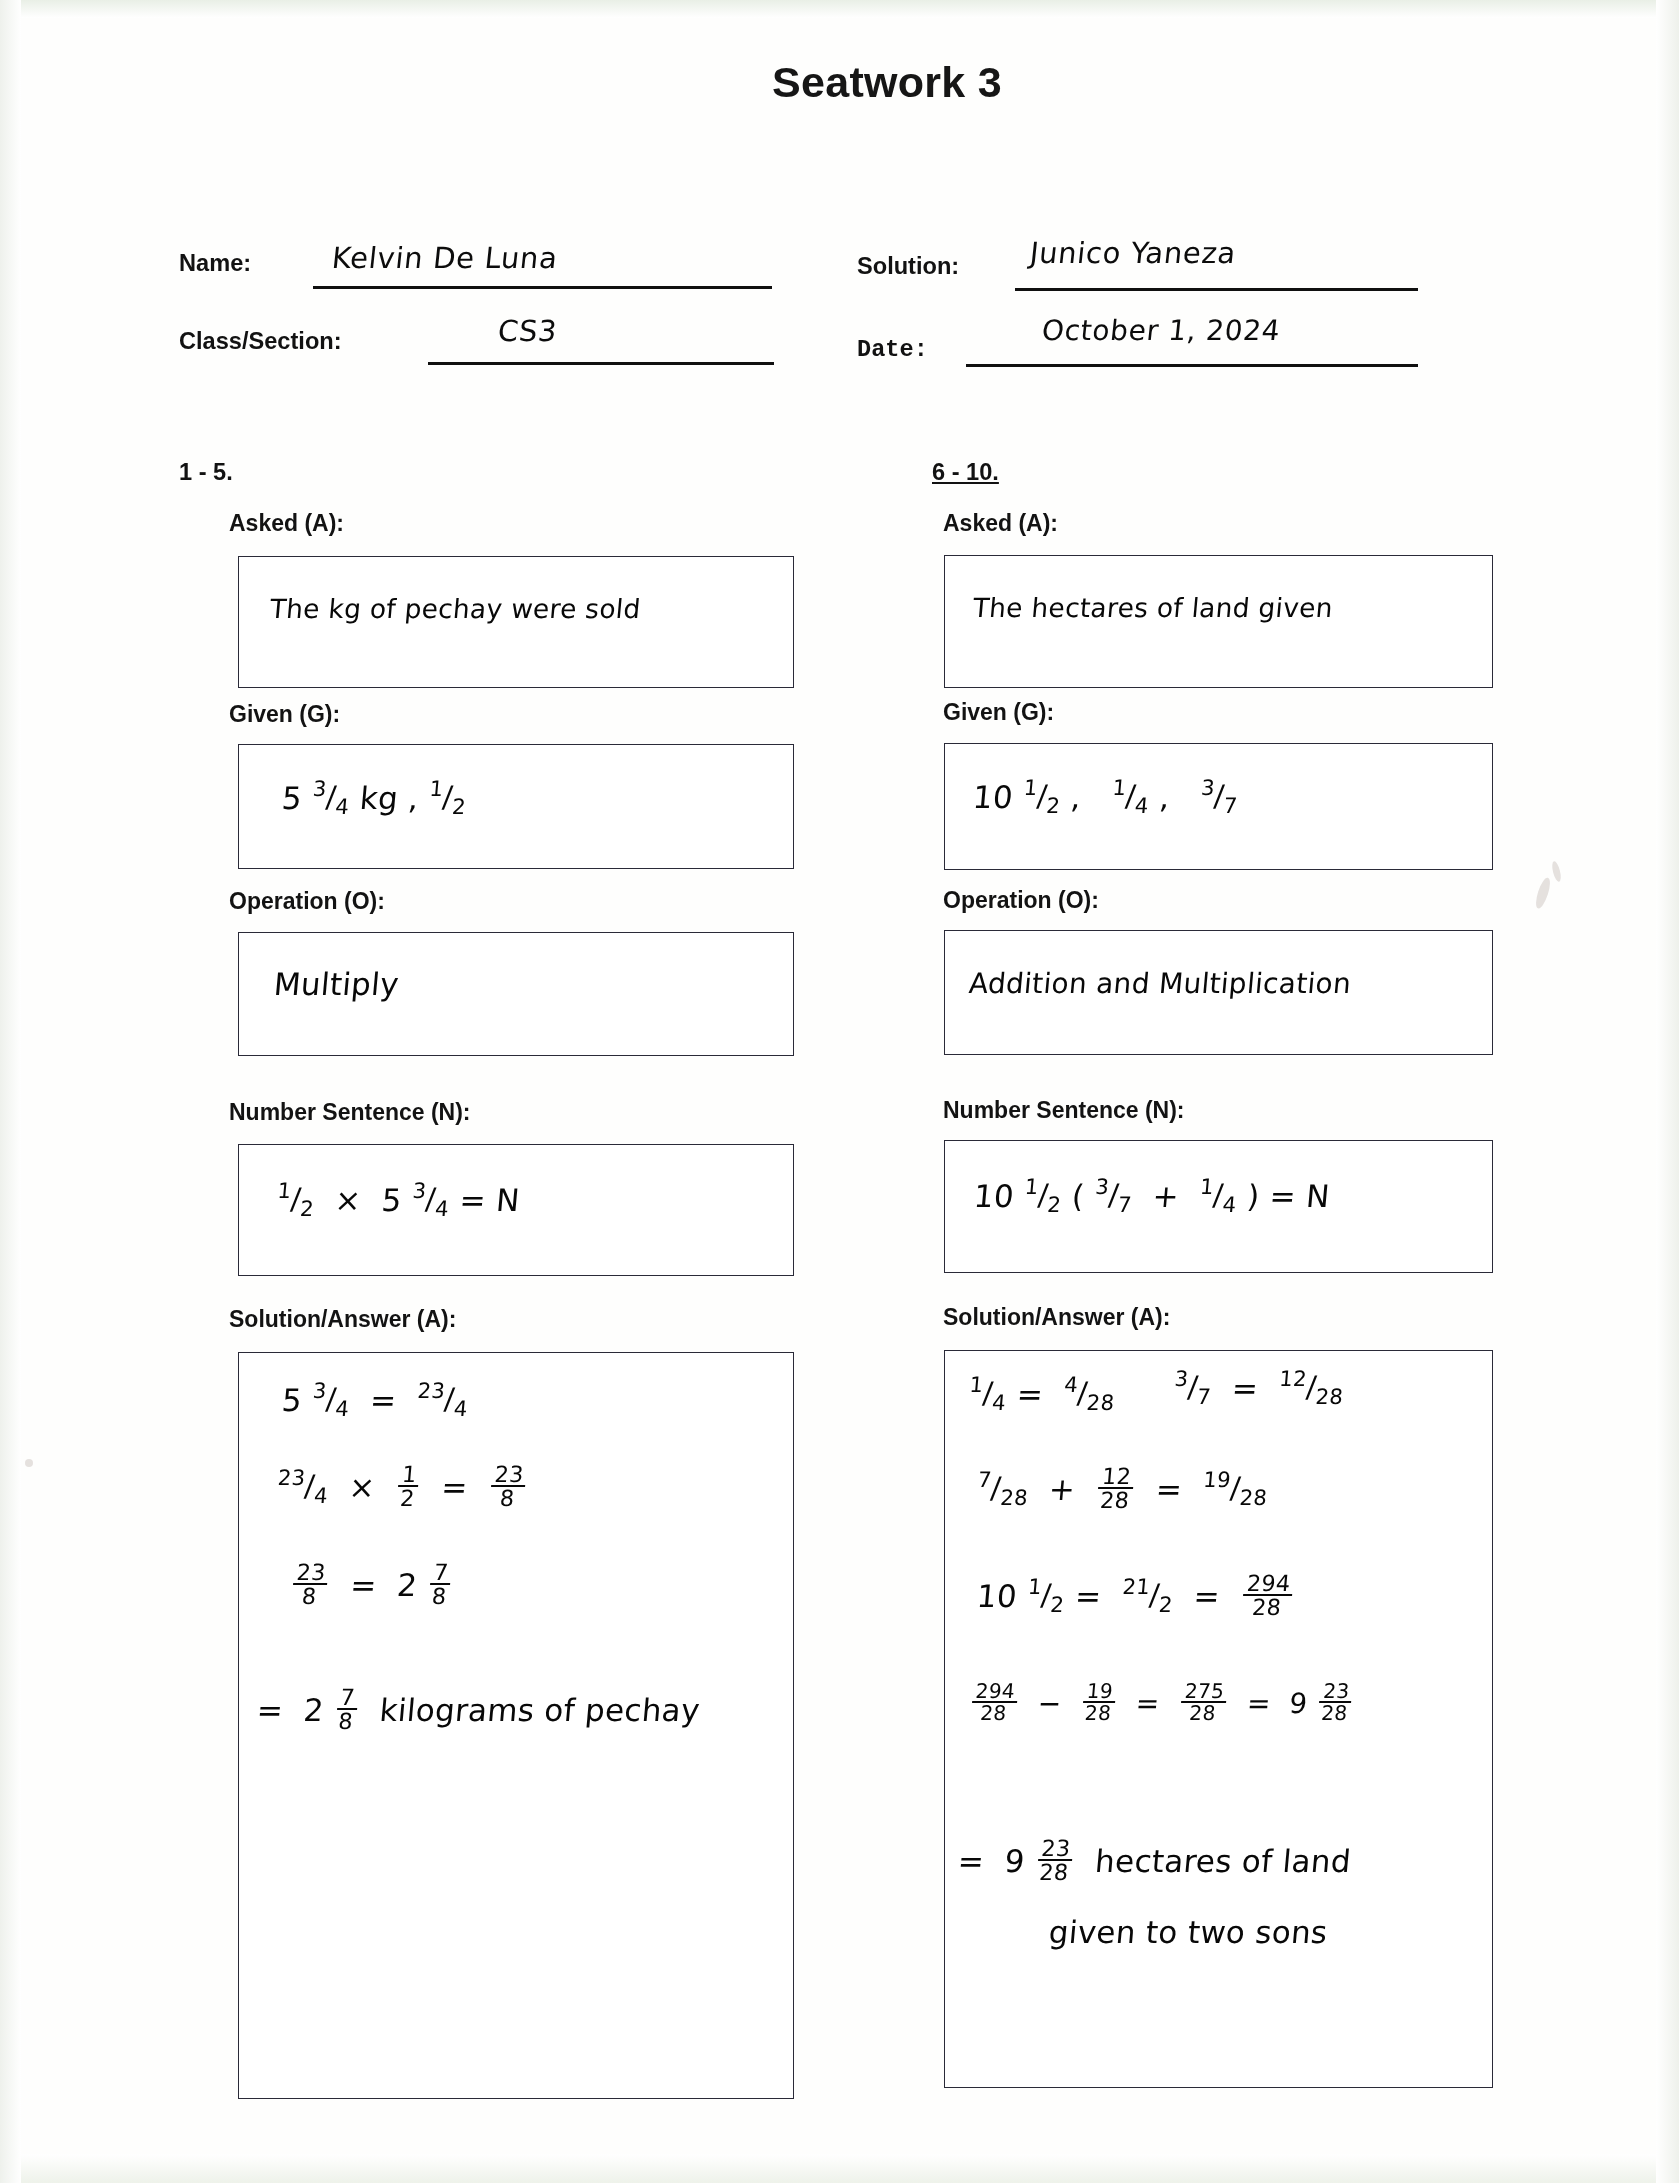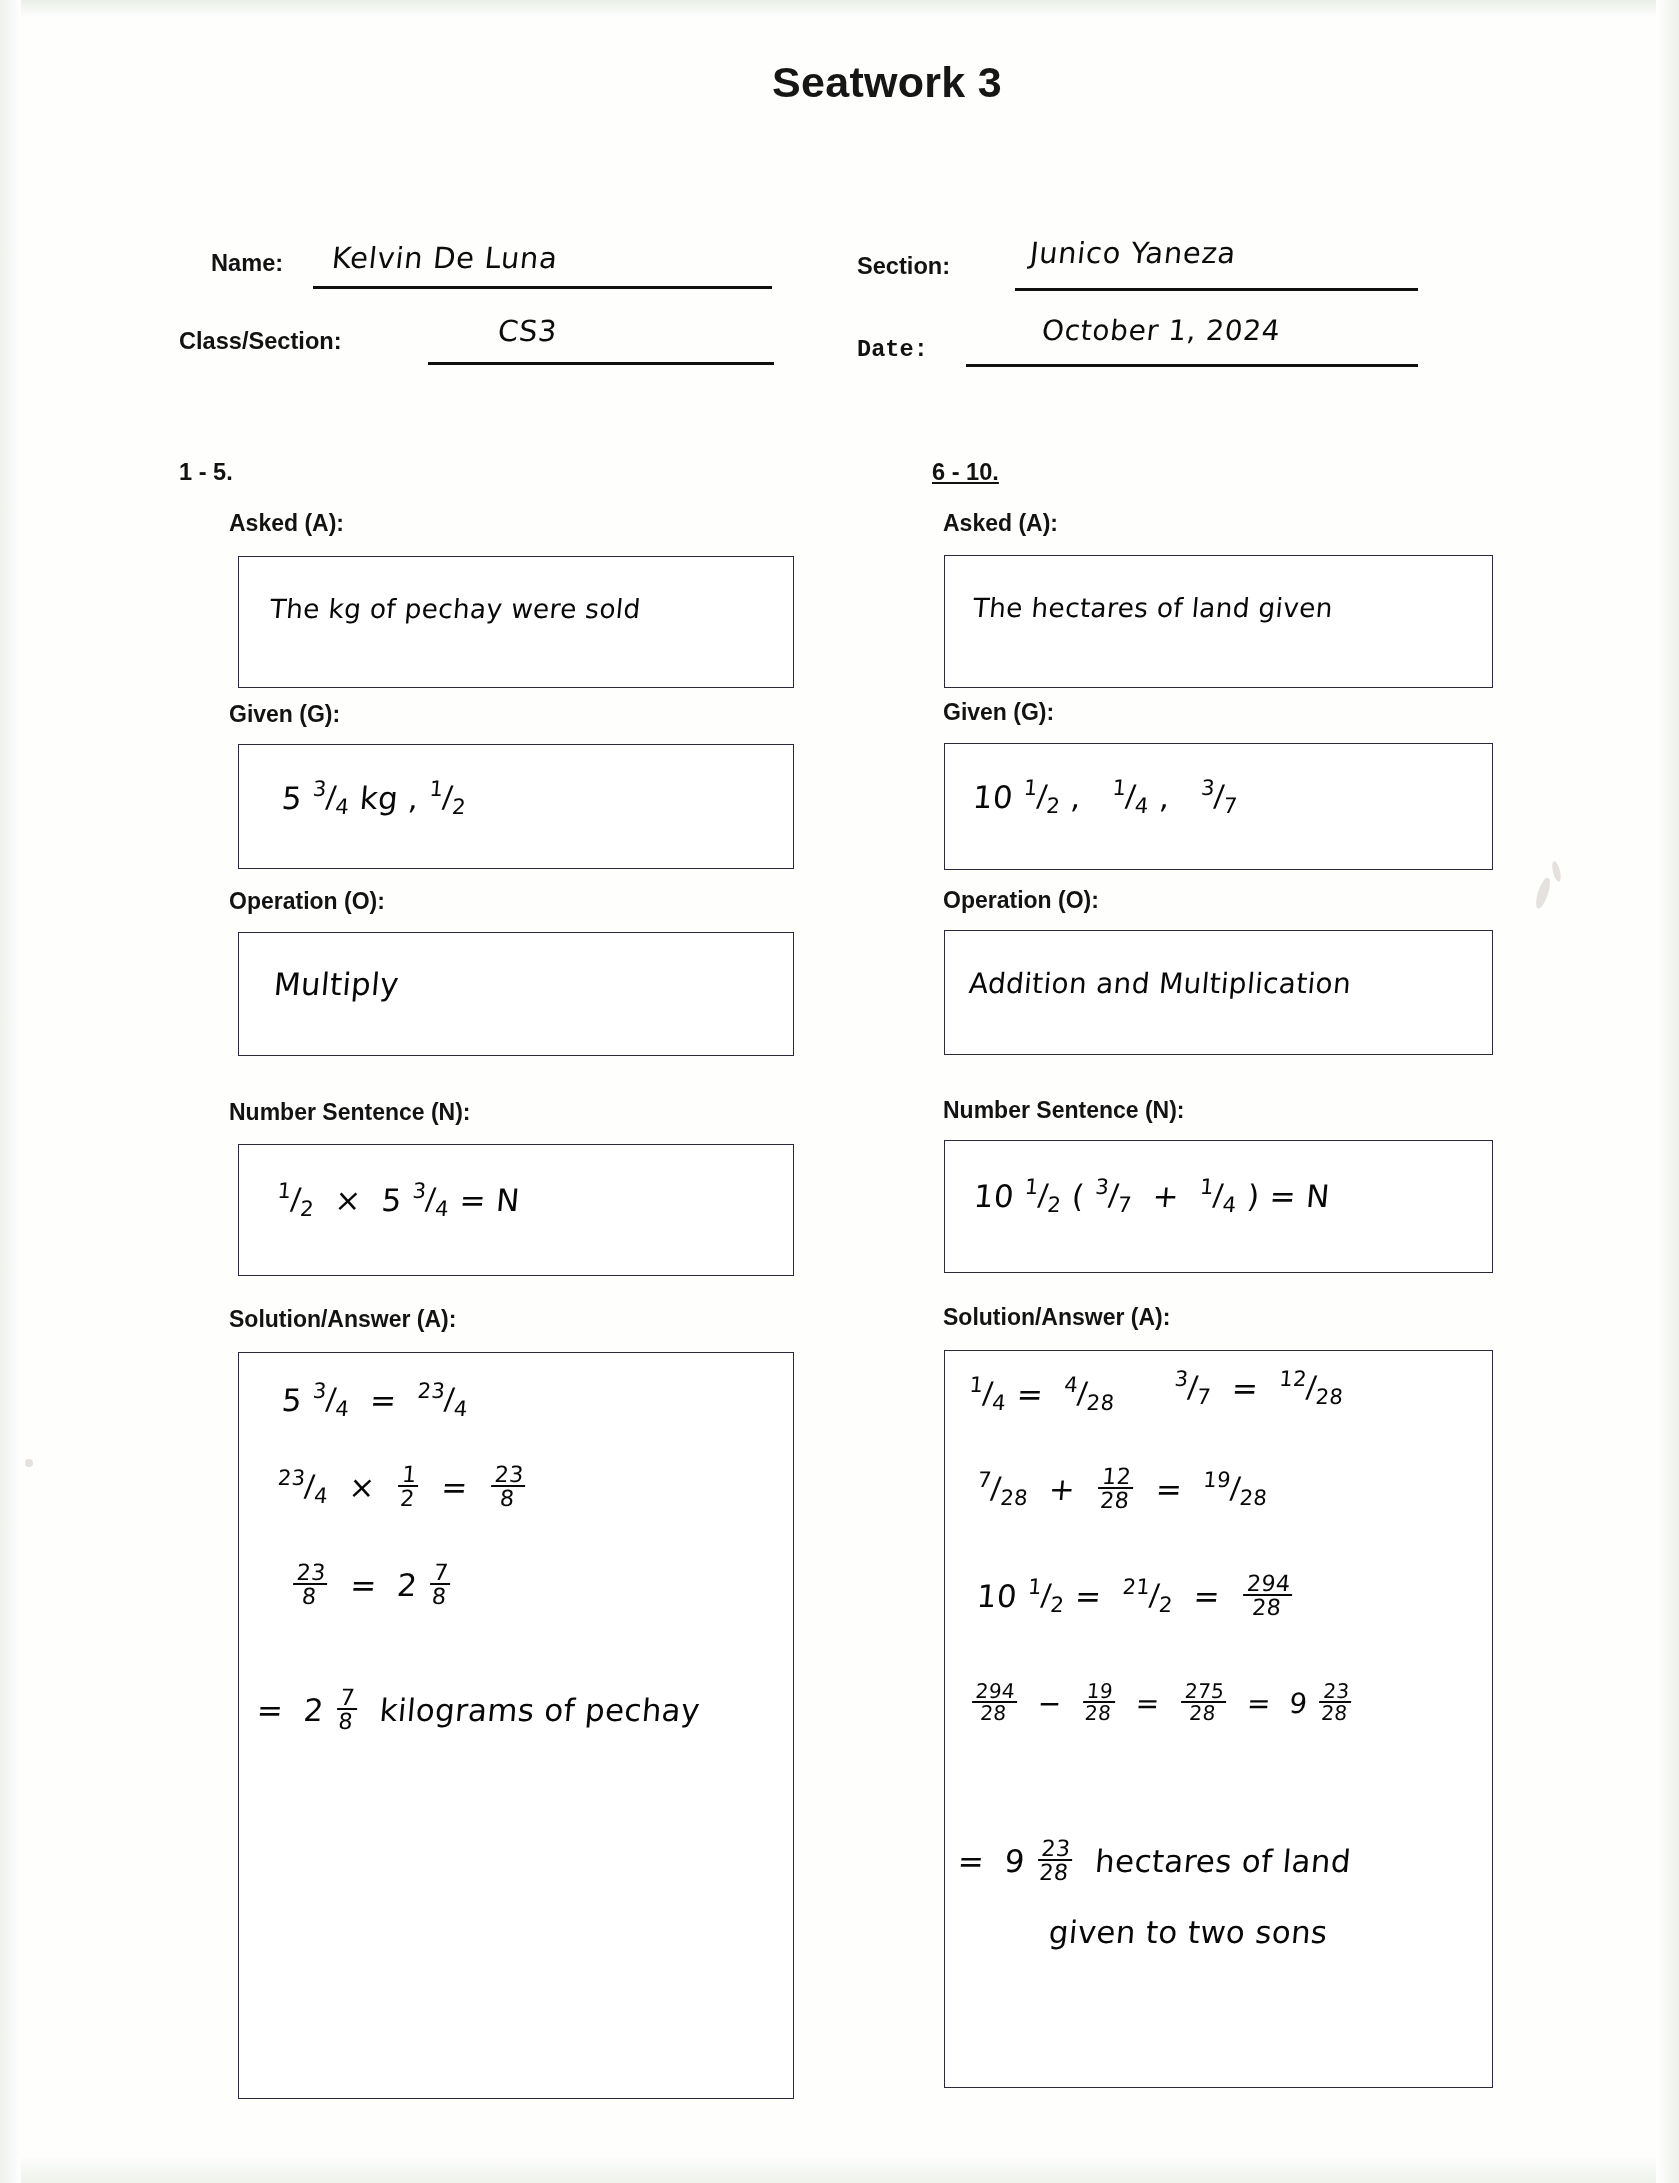--- a/index.html
+++ b/index.html
@@ -154,25 +154,25 @@
   <div id="scan-tint-bottom" class="abs"></div>
   <div id="scan-tint-left" class="abs"></div>
   <div id="scan-tint-right" class="abs"></div>
 
   <div class="smudge" style="left:1538px; top:877px; width:9.7px; height:32px; transform:rotate(18deg);"></div>
   <div class="smudge" style="left:1553px; top:861px; width:7px; height:21px; transform:rotate(-14deg);"></div>
   <div class="smudge" style="left:25px; top:1459px; width:8.3px; height:8.3px;"></div>
 
   <div id="doc-title" class="abs">Seatwork 3</div>
 
-  <div class="field-label abs" style="left:179px; top:250px;margin-left:32px;">Name:</div>
+  <div class="field-label abs" style="left:179px; top:250px;">Name:</div>
   <div class="field-rule" style="left:313px; top:286px; width:459px;"></div>
   <div class="field-hand" style="left:332px; top:241px;">Kelvin  De Luna</div>
 
-  <div class="field-label abs" style="left:857px; top:253px;">Section:</div>
+  <div class="field-label abs" style="left:857px; top:253px;">Solution:</div>
   <div class="field-rule" style="left:1015px; top:288px; width:403px;"></div>
   <div class="field-hand" style="left:1030px; top:236px;">Junico  Yaneza</div>
 
   <div class="field-label abs" style="left:179px; top:328px;">Class/Section:</div>
   <div class="field-rule" style="left:428px; top:362px; width:346px;"></div>
   <div class="field-hand" style="left:498px; top:314px;">CS3</div>
 
   <div class="field-label abs" style="left:857px; top:336px;font-family:Liberation Mono, monospace;">Date:</div>
   <div class="field-rule" style="left:966px; top:364px; width:452px;"></div>
   <div class="field-hand" style="left:1042px; top:314px; font-size:28px;">October 1, 2024</div>

